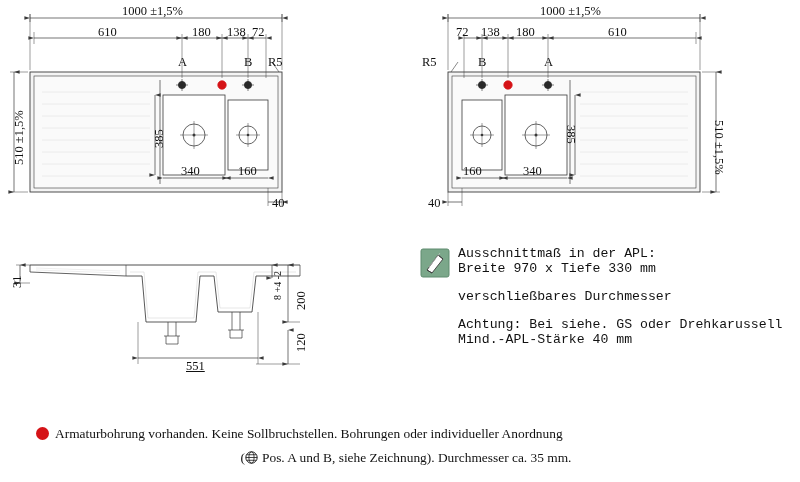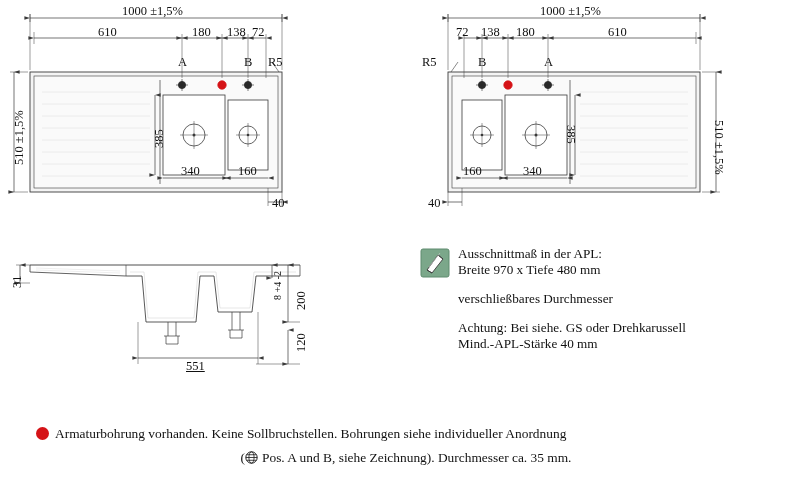--- a/index.html
+++ b/index.html
@@ -35,21 +35,21 @@
     line-height: 1.35;
   }
   .note-block {
     position: absolute;
     left: 458px;
     top: 246px;
     width: 330px;
     font-size: 13.2px;
     color: #111111;
   }
-  .note-line { white-space: pre; }
+  .note-line { white-space: pre; font-family: Liberation Mono, monospace; }
   .note-gap { height: 13px; }
   .bottom-note {
     position: absolute;
     left: 36px;
     top: 426px;
     width: 740px;
     font-size: 13.4px;
     color: #111111;
   }
   .bottom-note .l2 { margin-top: 8px; text-align: center; }
@@ -269,31 +269,31 @@
   <svg class="icon-apl" viewBox="0 0 30 30">
     <rect x="1" y="1" width="28" height="28" rx="2" fill="#7ba78a" stroke="#5f8b6e" stroke-width="1"></rect>
     <path d="M7,22 L18,7 L23,11 L12,25 z" fill="#ffffff" stroke="#3b3b3b" stroke-width="0.9"></path>
     <path d="M7,22 L12,25" stroke="#3b3b3b" stroke-width="0.9"></path>
     <path d="M18,7 L23,11" stroke="#3b3b3b" stroke-width="0.9"></path>
     <path d="M9,19 L20,5" stroke="#c9c9c9" stroke-width="0.7"></path>
   </svg>
 
   <div class="note-block">
     <div class="note-line">Ausschnittmaß in der APL:</div>
-    <div class="note-line">Breite 970 x Tiefe 480 mm</div>
+    <div class="note-line">Breite 970 x Tiefe 330 mm</div>
     <div class="note-gap"></div>
     <div class="note-line">verschließbares Durchmesser</div>
     <div class="note-gap"></div>
     <div class="note-line">Achtung: Bei siehe. GS oder Drehkarussell</div>
     <div class="note-line">Mind.-APL-Stärke 40 mm</div>
   </div>
 
   <div class="bottom-note">
     <div class="l1">
-      <span class="reddot"></span><span>Armaturbohrung vorhanden. Keine Sollbruchstellen. Bohrungen siehe individueller Anordnung</span>
+      <span class="reddot"></span><span>Armaturbohrung vorhanden. Keine Sollbruchstellen. Bohrungen oder individueller Anordnung</span>
     </div>
     <div class="l2">
       <span>(</span><svg class="globe" viewBox="0 0 16 16">
         <circle cx="8" cy="8" r="7" fill="#ffffff" stroke="#1a1a1a" stroke-width="1.2"></circle>
         <ellipse cx="8" cy="8" rx="3.2" ry="7" fill="none" stroke="#1a1a1a" stroke-width="1"></ellipse>
         <path d="M1,8 L15,8 M2.2,4.6 L13.8,4.6 M2.2,11.4 L13.8,11.4" stroke="#1a1a1a" stroke-width="1"></path>
       </svg><span>Pos. A und B, siehe Zeichnung). Durchmesser ca. 35 mm.</span>
     </div>
   </div>
 

